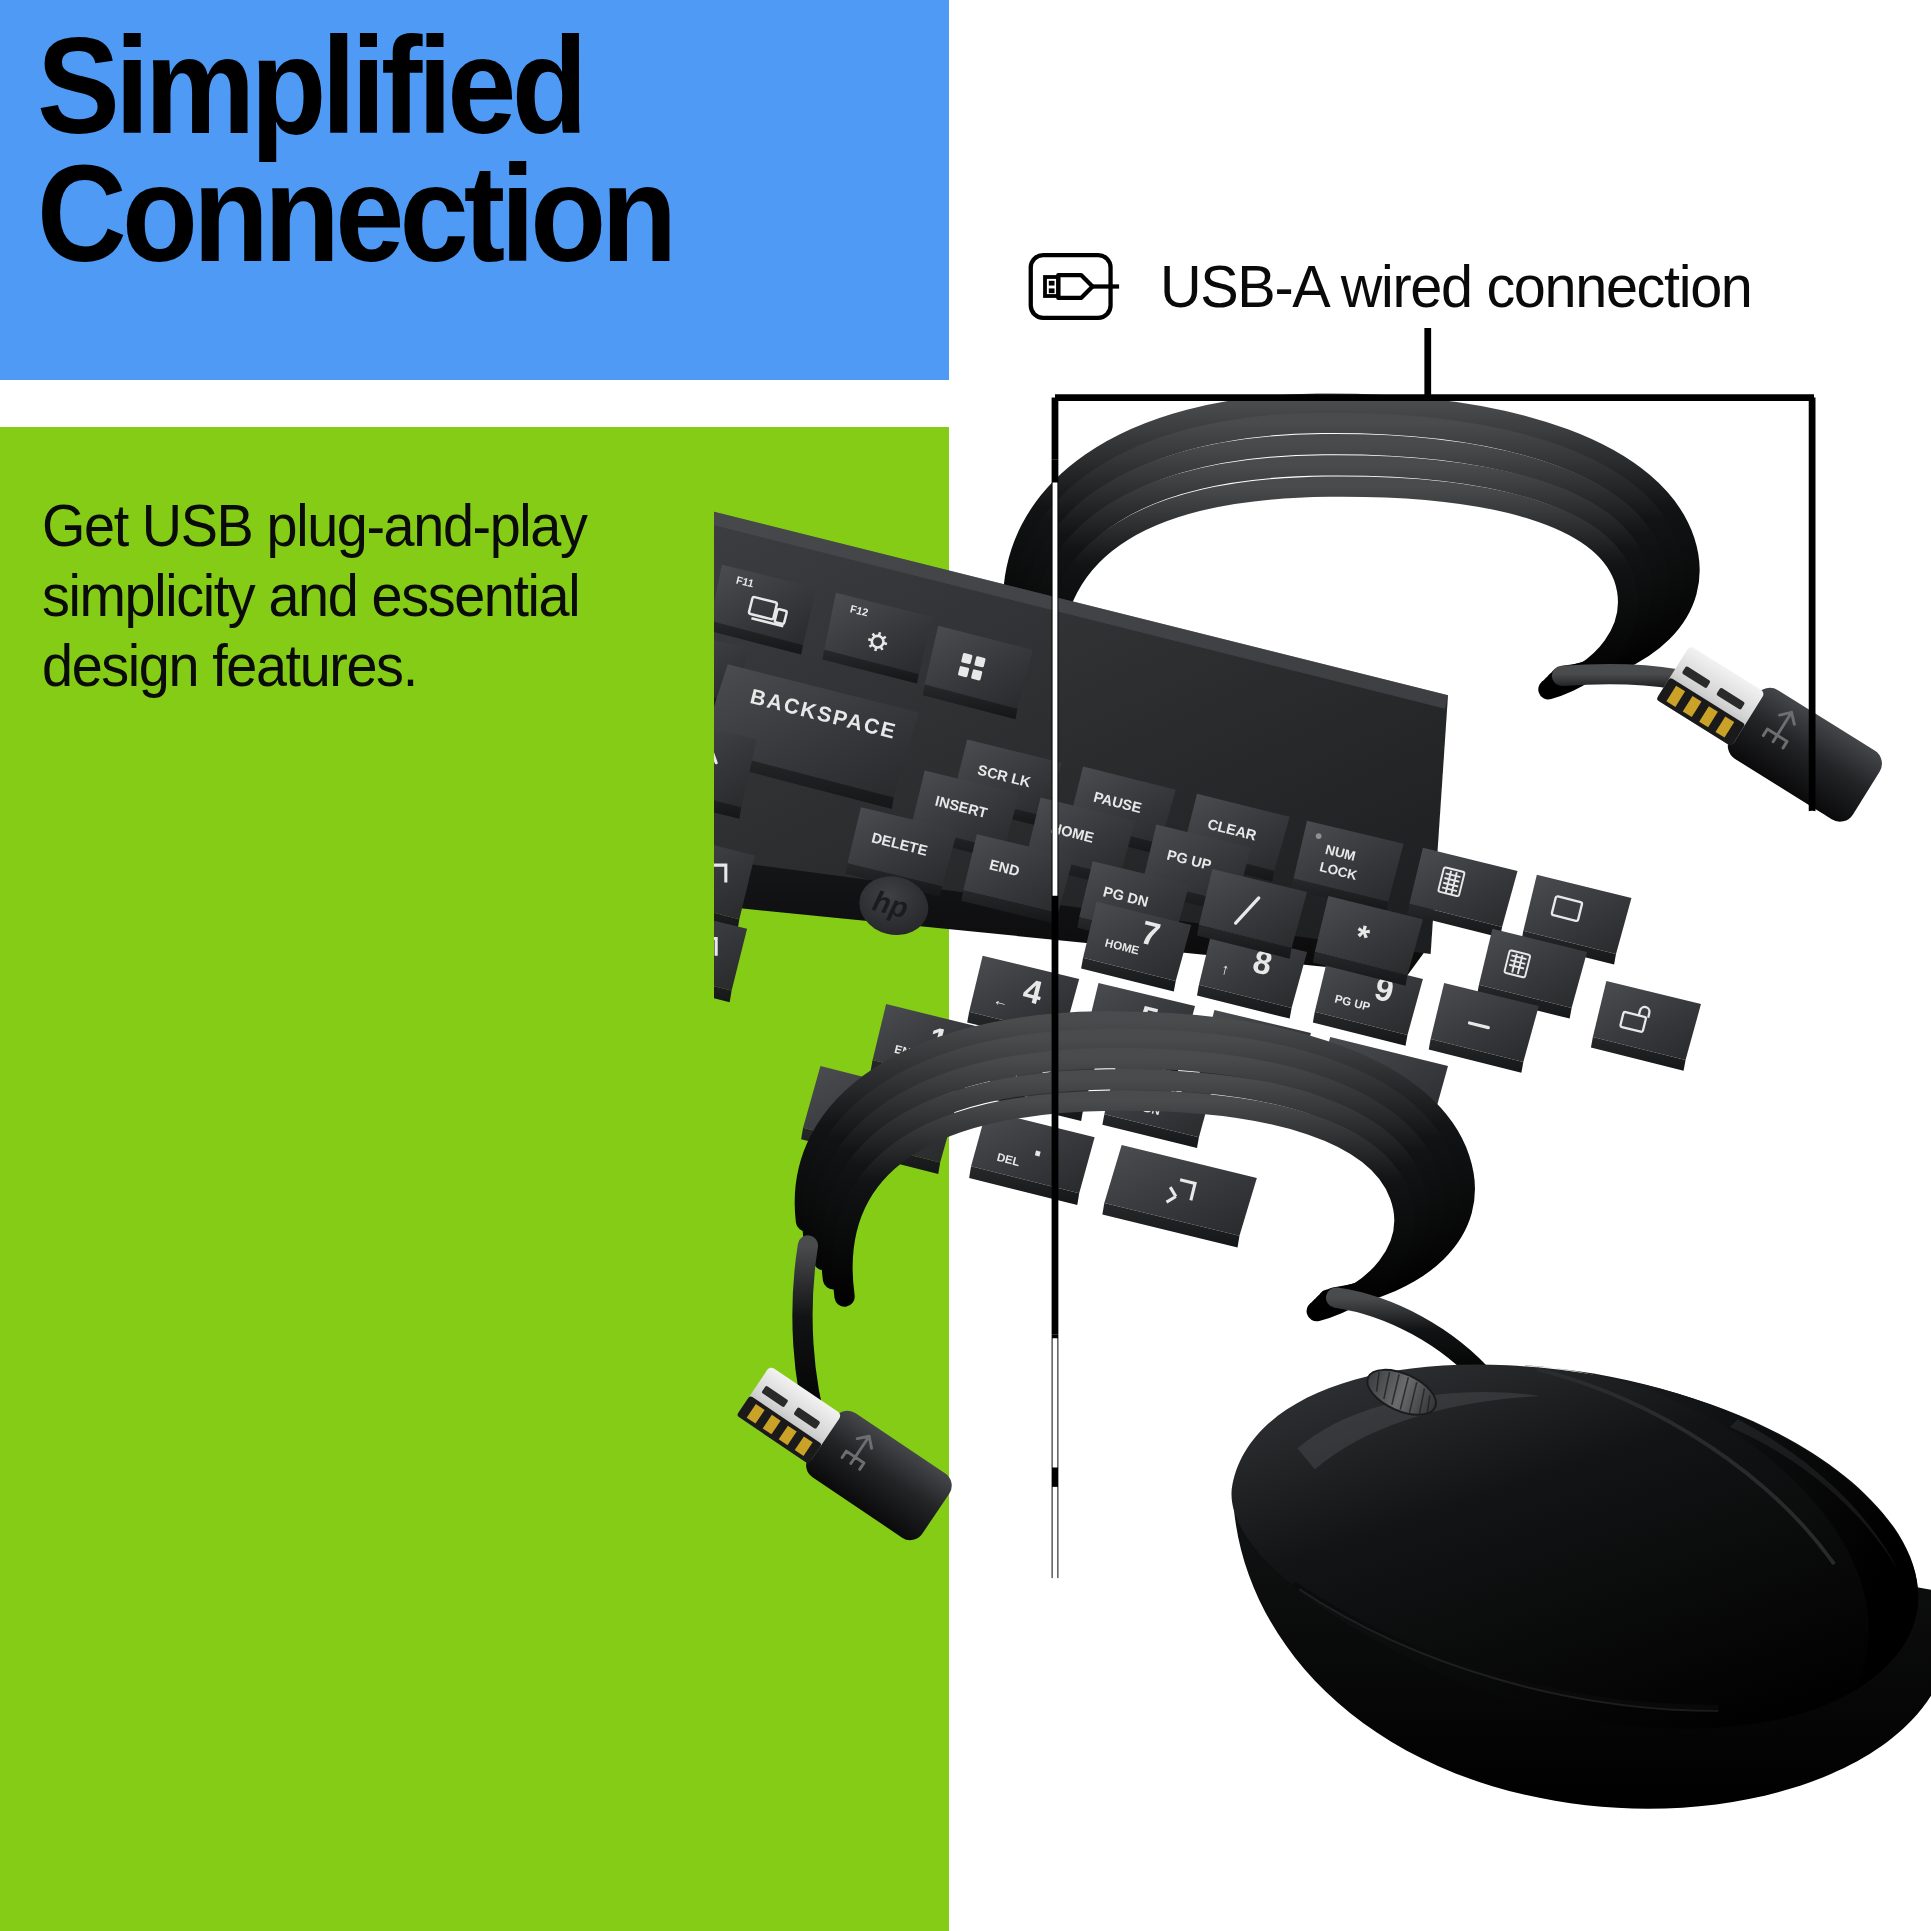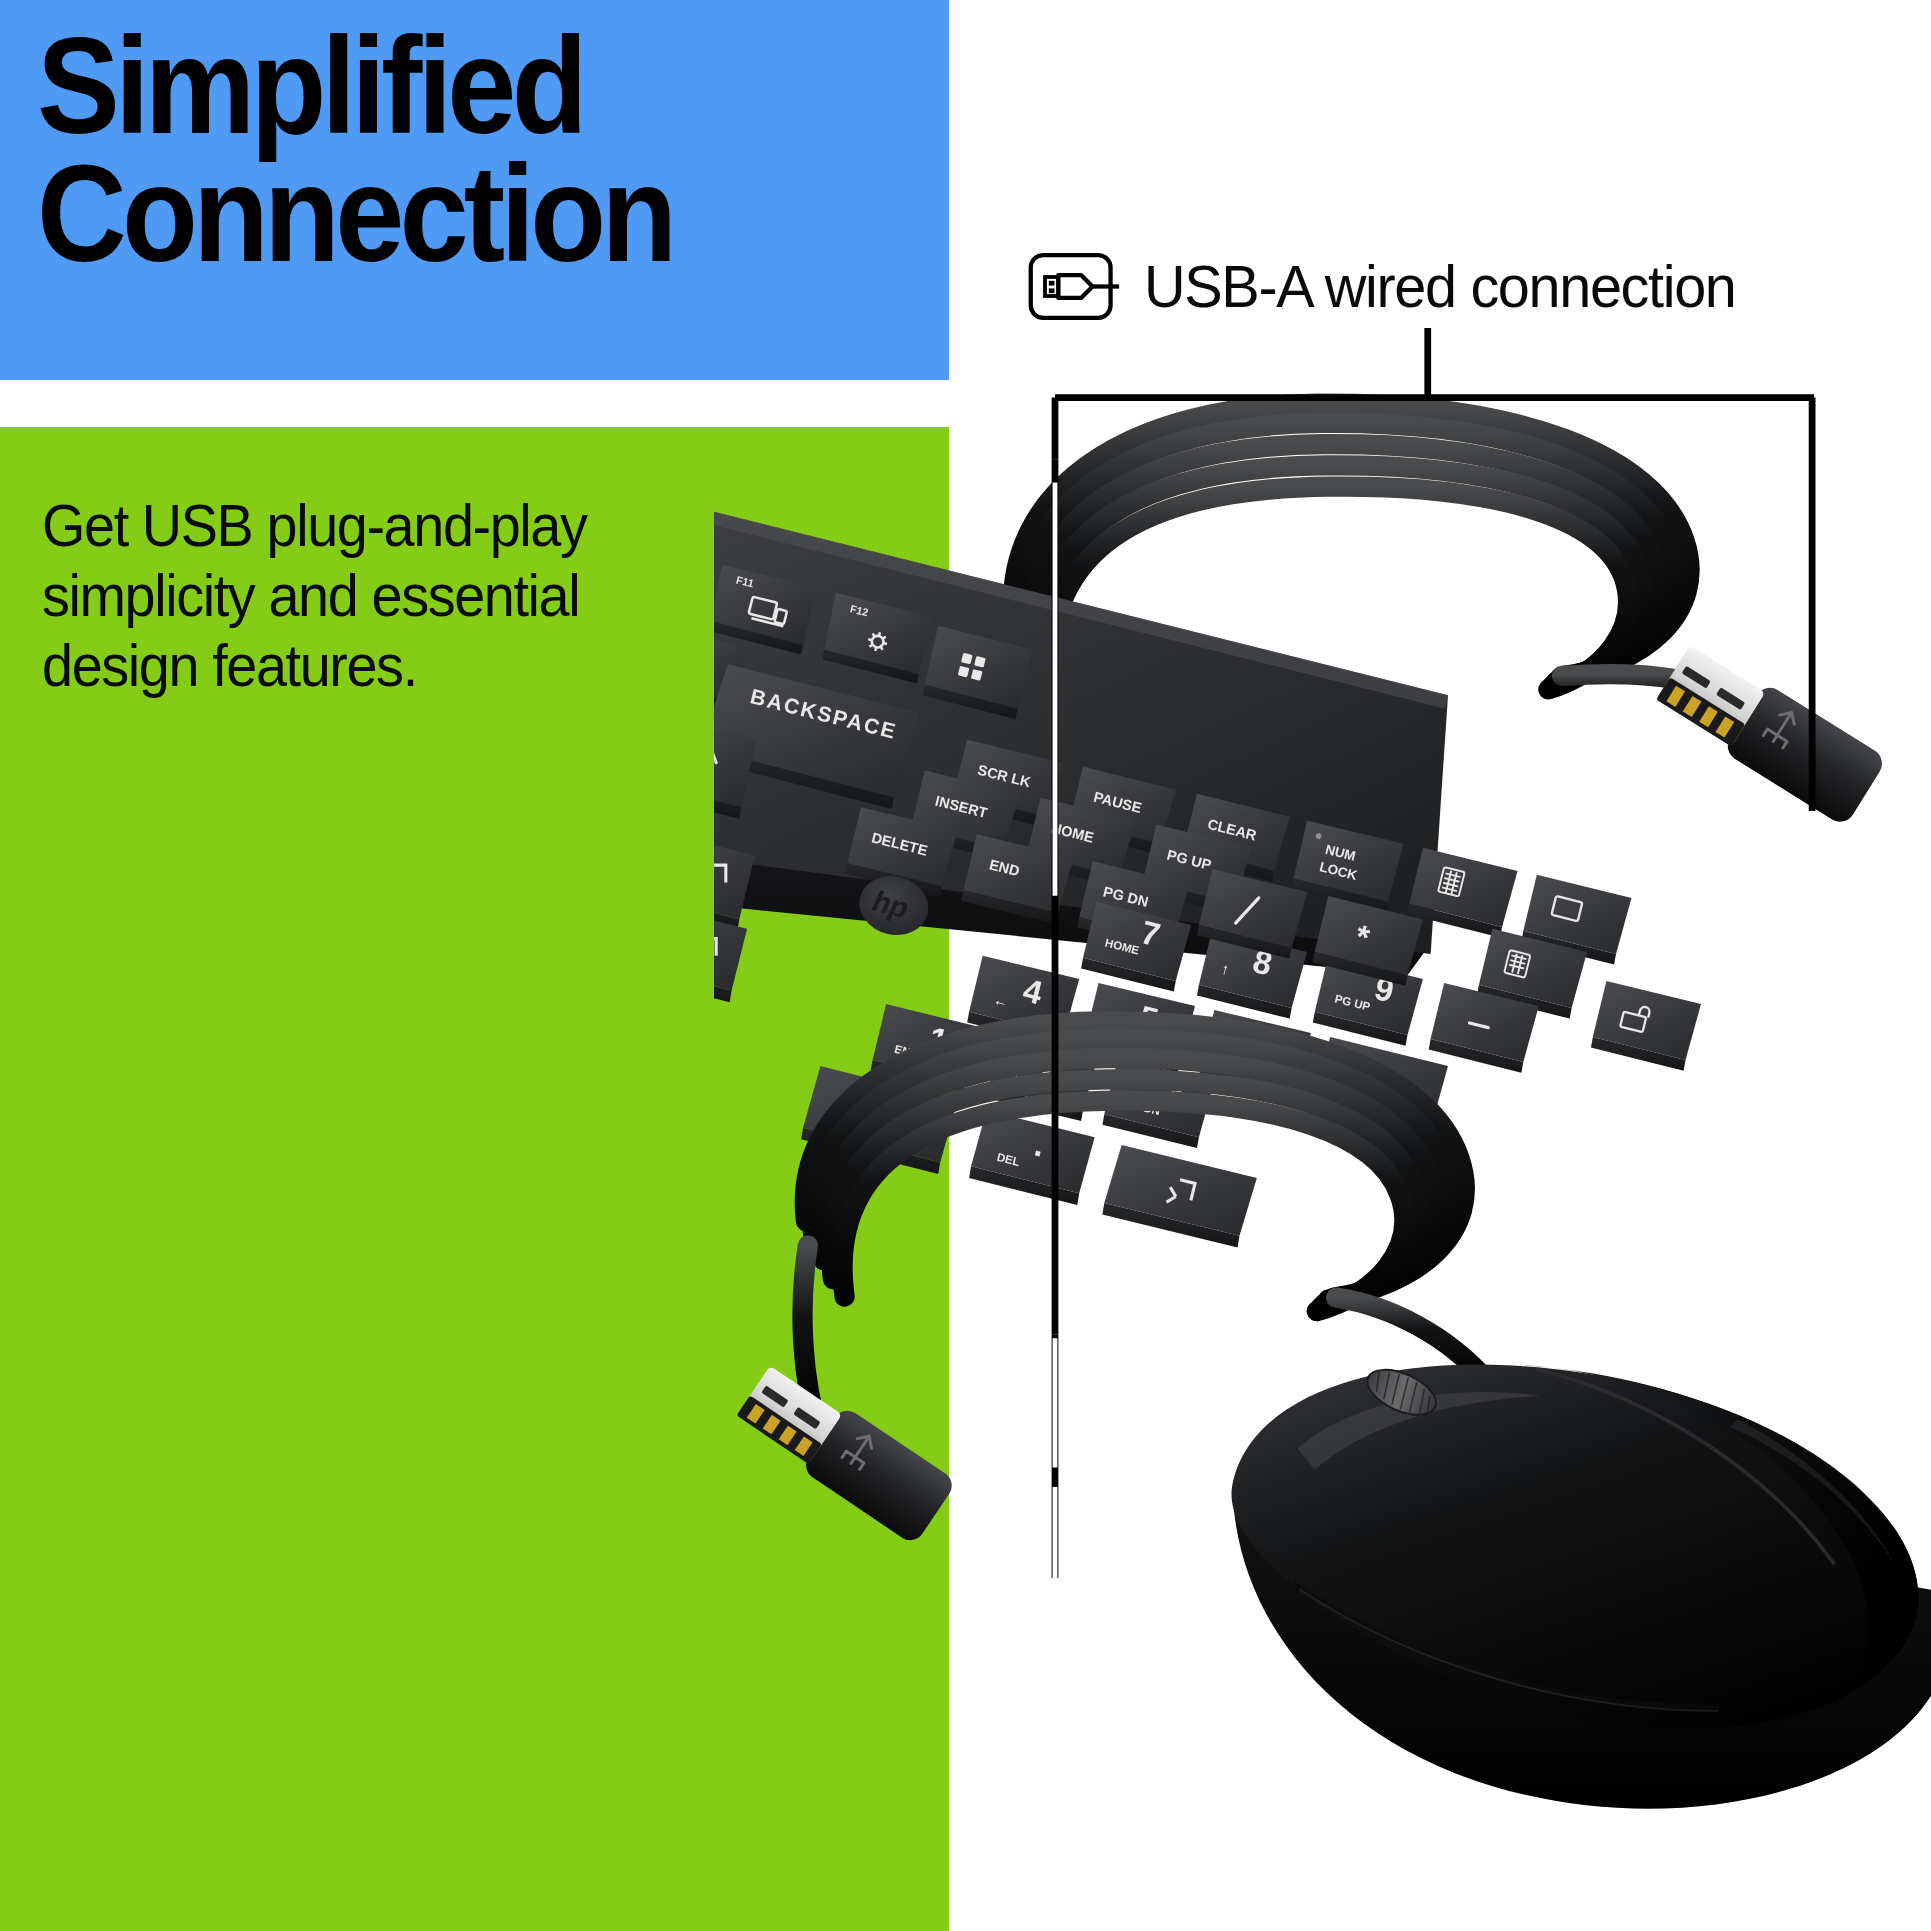--- a/index.html
+++ b/index.html
@@ -48,21 +48,21 @@
     letter-spacing:-1.5px;
     color:#0b0b0b;
     transform:scaleX(0.93);
     transform-origin:left top;
     white-space:pre-line;
   }
 
   
   #callout-label{
     position:absolute; left:1026px; top:239px;
-    display:flex; align-items:center; gap:23px;
+    display:flex; align-items:center; gap:39px;
   }
   #usb-icon{ width:95px; height:95px; flex:0 0 auto; }
   #callout-text{
     font-size:60px; font-weight:400;
     letter-spacing:-1.4px; color:#0a0a0a;
     white-space:nowrap;
     transform:scaleX(0.96); transform-origin:left center;
   }
   #callout-bracket{
     position:absolute; left:966px; top:328px;

